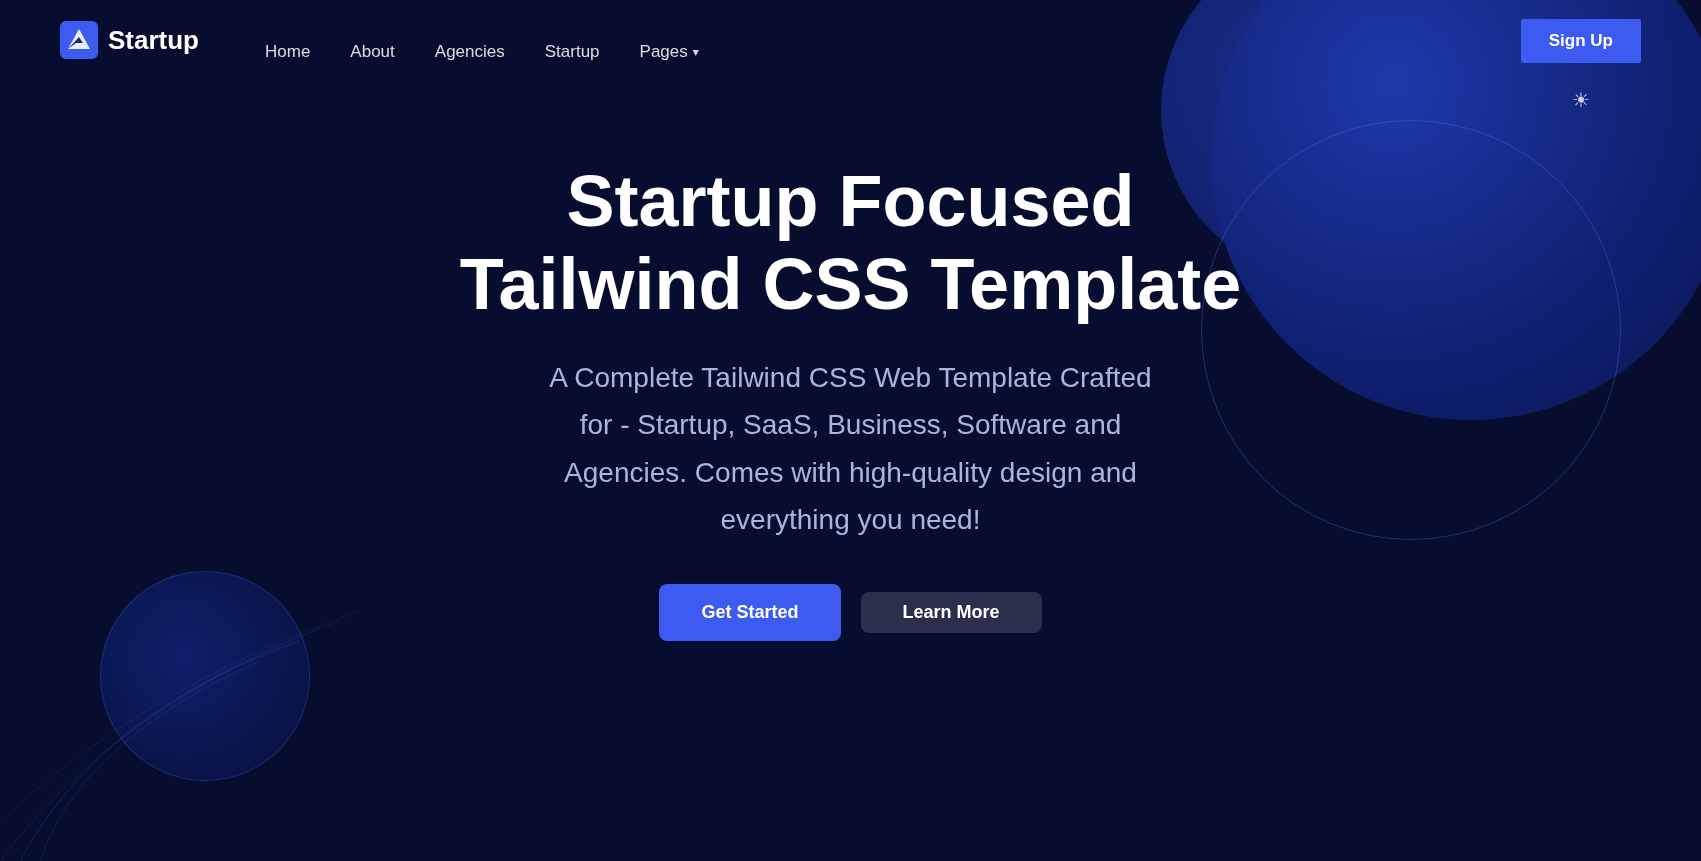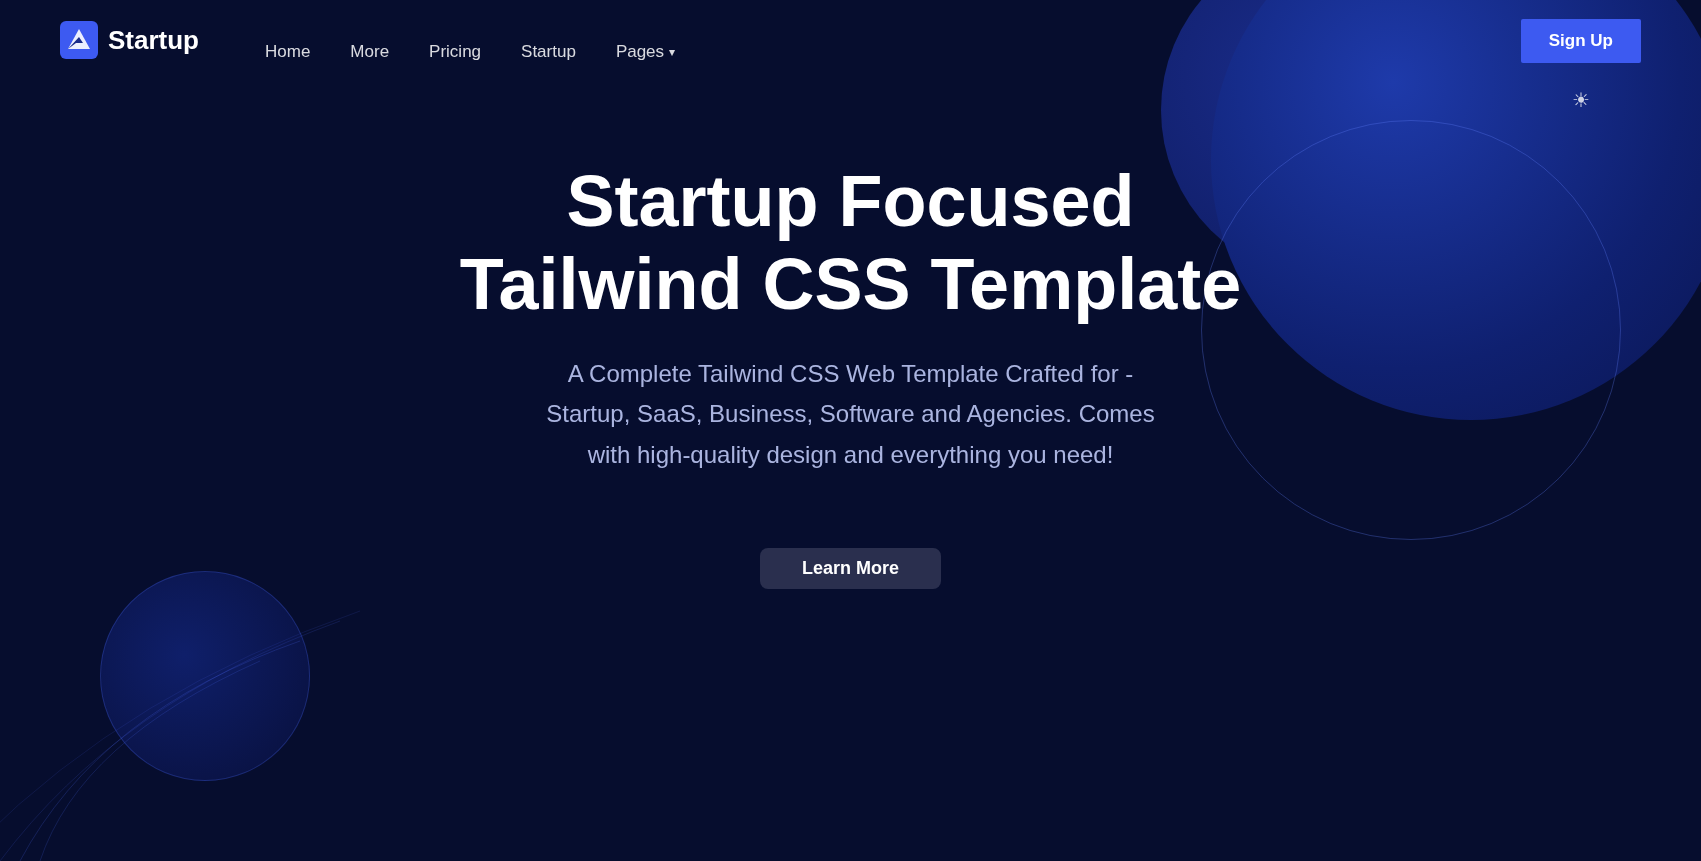--- a/index.html
+++ b/index.html
@@ -195,25 +195,25 @@
     .hero-title {
       font-size: 72px;
       font-weight: 800;
       line-height: 1.15;
       color: #fff;
       max-width: 900px;
       margin-bottom: 28px;
     }
 
     .hero-subtitle {
-      font-size: 24px;
+      font-size: 28px;
       line-height: 1.7;
       color: rgba(200, 210, 255, 0.85);
       max-width: 640px;
-      margin-bottom: 72px;
+      margin-bottom: 40px;
     }
 
     .hero-buttons {
       display: flex;
       gap: 20px;
       align-items: center;
     }
 
     .btn-get-started {
       background: #3d5af1;
@@ -264,22 +264,22 @@
       <svg class="logo-icon" viewBox="0 0 38 38" fill="none" xmlns="http://www.w3.org/2000/svg">
         <rect width="38" height="38" rx="6" fill="#3d5af1"></rect>
         <path d="M8 28 L19 8 L30 28 Z" fill="white" opacity="0.9"></path>
         <path d="M8 28 L19 16 L23 22 L16 22 Z" fill="#1a2c8a"></path>
       </svg>
       <span class="logo-text">Startup</span>
     </a>
 
     <div class="nav-links">
       <a class="nav-link" href="#">Home</a>
-      <a class="nav-link" href="#">More</a>
-      <a class="nav-link" href="#">Pricing</a>
+      <a class="nav-link" href="#">About</a>
+      <a class="nav-link" href="#">Agencies</a>
       <a class="nav-link" href="#">Startup</a>
       <a class="nav-link nav-link-pages" href="#">
         <span>Pages</span>
         <span class="chevron-down">▾</span>
       </a>
     </div>
   </div>
 
   <div class="nav-right">
     <button class="btn-signin">Sign In</button>
@@ -288,15 +288,16 @@
   </div>
 </nav>
 
 <section class="hero">
   <h1 class="hero-title">
     <span>Startup Focused</span><br>
     <span>Tailwind CSS Template</span>
   </h1>
   <p class="hero-subtitle">A Complete Tailwind CSS Web Template Crafted for - Startup, SaaS, Business, Software and Agencies. Comes with high-quality design and everything you need!</p>
   <div class="hero-buttons">
+    <button class="btn-get-started">Get Started</button>
     <button class="btn-learn-more">Learn More</button>
   </div>
 </section>
 
 </body></html>

